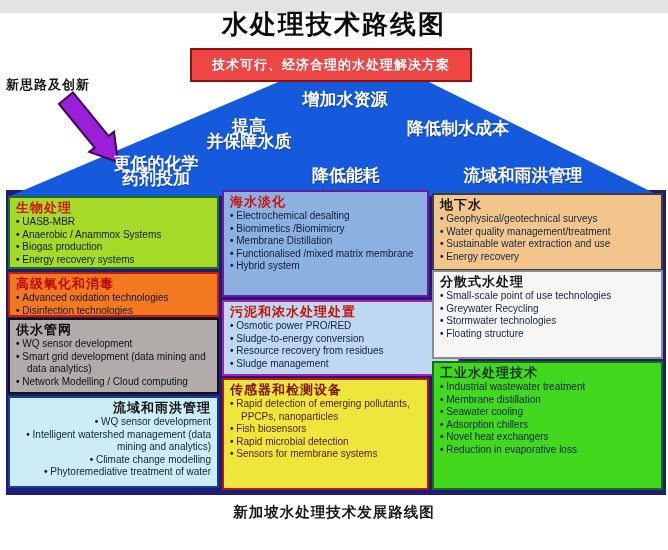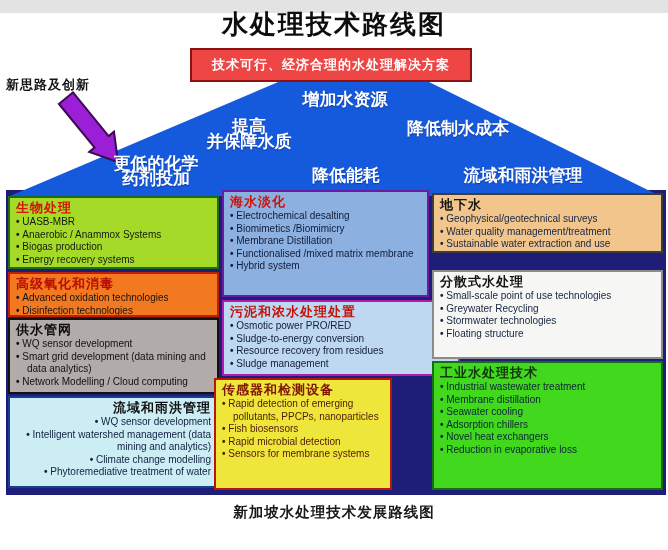--- a/index.html
+++ b/index.html
@@ -24,22 +24,22 @@
   .box ul{margin:1px 0 0 0;padding:0;list-style:none;font-size:10px;line-height:12.5px;}
   .box li{padding-left:11px;text-indent:-11px;}
   .box li::before{content:"• ";font-weight:bold;}
   
   .b-bio{left:8px;top:196px;width:211px;height:73px;}
   .b-oxid{left:8px;top:272px;width:211px;height:45px;}
   .b-net{left:8px;top:318px;width:211px;height:76px;}
   .b-shed{left:8px;top:396px;width:211px;height:92px;text-align:right;}
   .b-desal{left:222px;top:190px;width:207px;height:107px;}
   .b-sludge{left:222px;top:300px;width:238px;height:76px;}
-  .b-sens{left:214px;top:378px;width:178px;height:112px;}
-  .b-grnd{left:432px;top:193px;width:231px;height:60px;}
+  .b-sens{left:222px;top:378px;width:207px;height:112px;}
+  .b-grnd{left:432px;top:193px;width:231px;height:78px;}
   .b-decen{left:432px;top:270px;width:231px;height:89px;}
   .b-indus{left:432px;top:361px;width:231px;height:129px;}
   .caption1{position:absolute;left:0;top:503px;width:668px;text-align:center;
             font-size:14.5px;font-weight:bold;color:#1a1a1a;letter-spacing:1px;}
   .caption2{position:absolute;left:0;top:552px;width:668px;text-align:center;
             font-size:13.5px;font-weight:bold;color:#ef4444;letter-spacing:1px;}
 </style>
 </head>
 <body>
 

